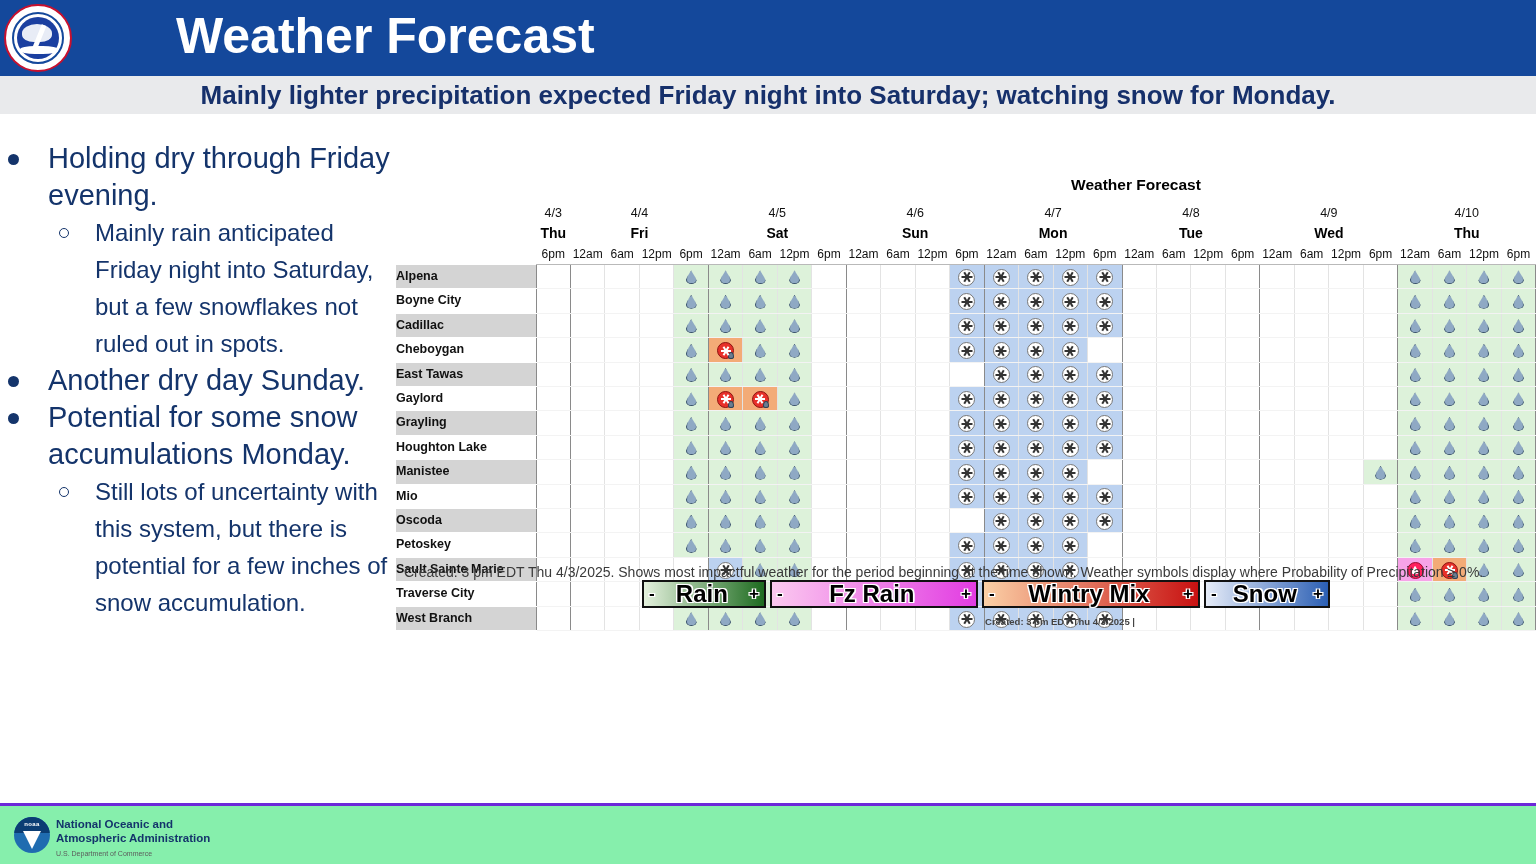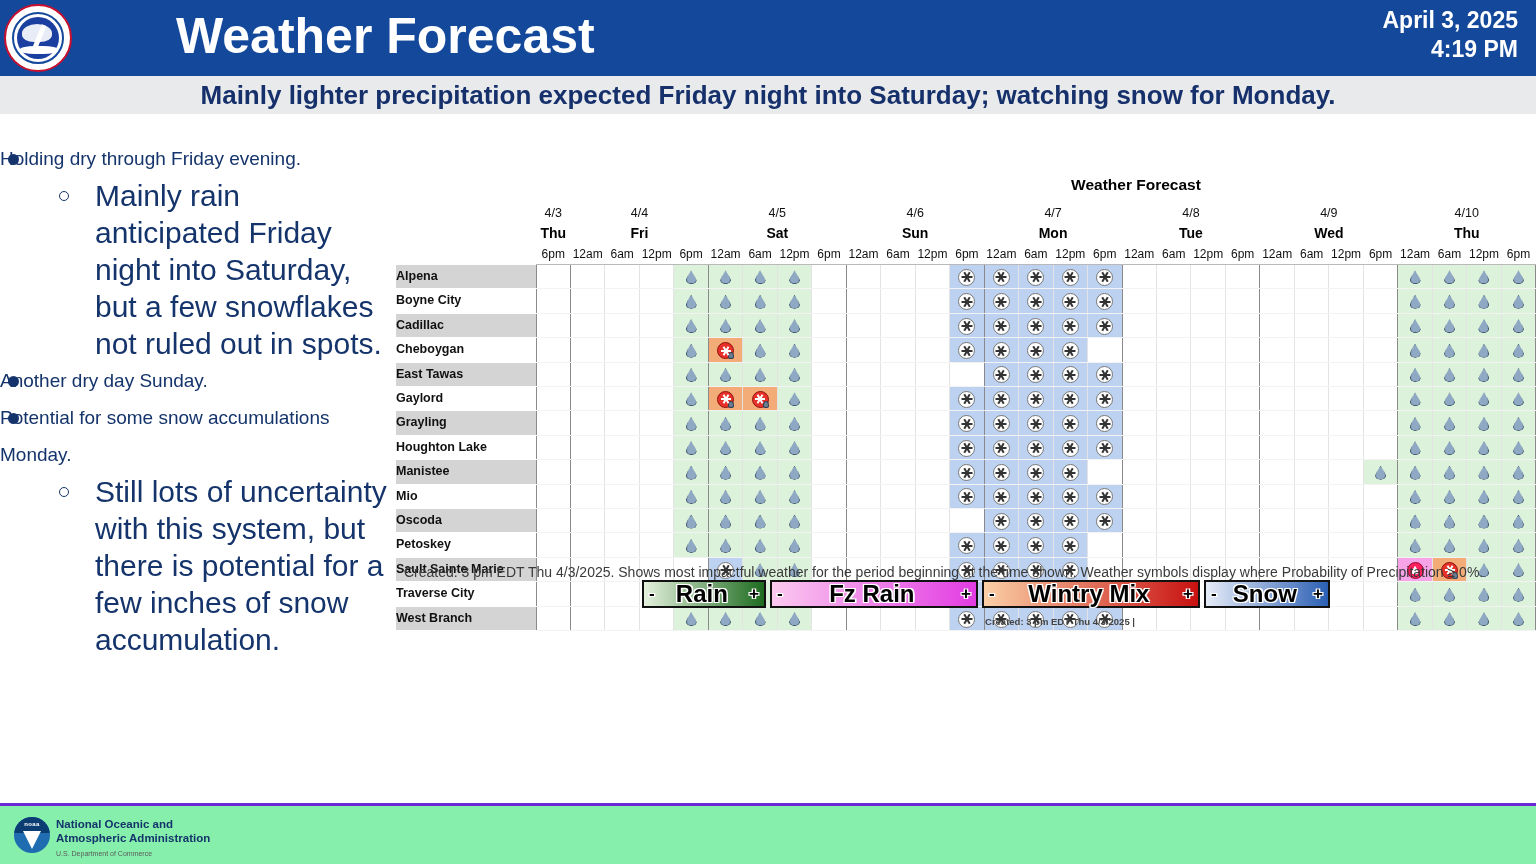--- a/index.html
+++ b/index.html
@@ -67,30 +67,30 @@
   }
   .subbar-text{
     color:#16306b;font-size:26px;font-weight:bold;
   }
   
   .bullets{
     position:absolute;left:0px;top:140px;width:392px;
   }
   .b1{
     position:relative;
-    color:#14346b;font-size:19px;line-height:37px;
-    margin-bottom:0px;
+    color:#14346b;font-size:29px;line-height:37px;
+    padding-left:48px;margin-bottom:0px;
   }
   .b1::before{
     content:"";position:absolute;left:8px;top:14px;
     width:11px;height:11px;border-radius:50%;background:#14346b;
   }
   .b2{
     position:relative;
-    color:#14346b;font-size:30px;line-height:37px;
+    color:#14346b;font-size:24px;line-height:37px;
     padding-left:95px;
   }
   .b2::before{
     content:"";position:absolute;left:59px;top:14px;
     width:10px;height:10px;border-radius:50%;
     background:transparent;border:1.6px solid #14346b;
     box-sizing:border-box;
   }
   
   .chart{
@@ -281,24 +281,20 @@
 <div class="header">
   <div class="nws-logo">
     <div class="ring">
       <div class="inner"></div>
       <div class="cloudy"></div>
       <div class="bolt"></div>
       <div class="wave"></div>
     </div>
   </div>
   <div class="header-title">Weather Forecast</div>
-  <div class="header-date">
-    <div>April 3, 2025</div>
-    <div>4:19 PM</div>
-  </div>
 </div>
 
 <div class="subbar">
   <div class="subbar-text">Mainly lighter precipitation expected Friday night into Saturday; watching snow for Monday.</div>
 </div>
 
 <div class="bullets" id="bullets">
     <div class="b1">Holding dry through Friday evening.</div>
     <div class="b2">Mainly rain anticipated Friday night into Saturday, but a few snowflakes not ruled out in spots.</div>
     <div class="b1">Another dry day Sunday.</div>

